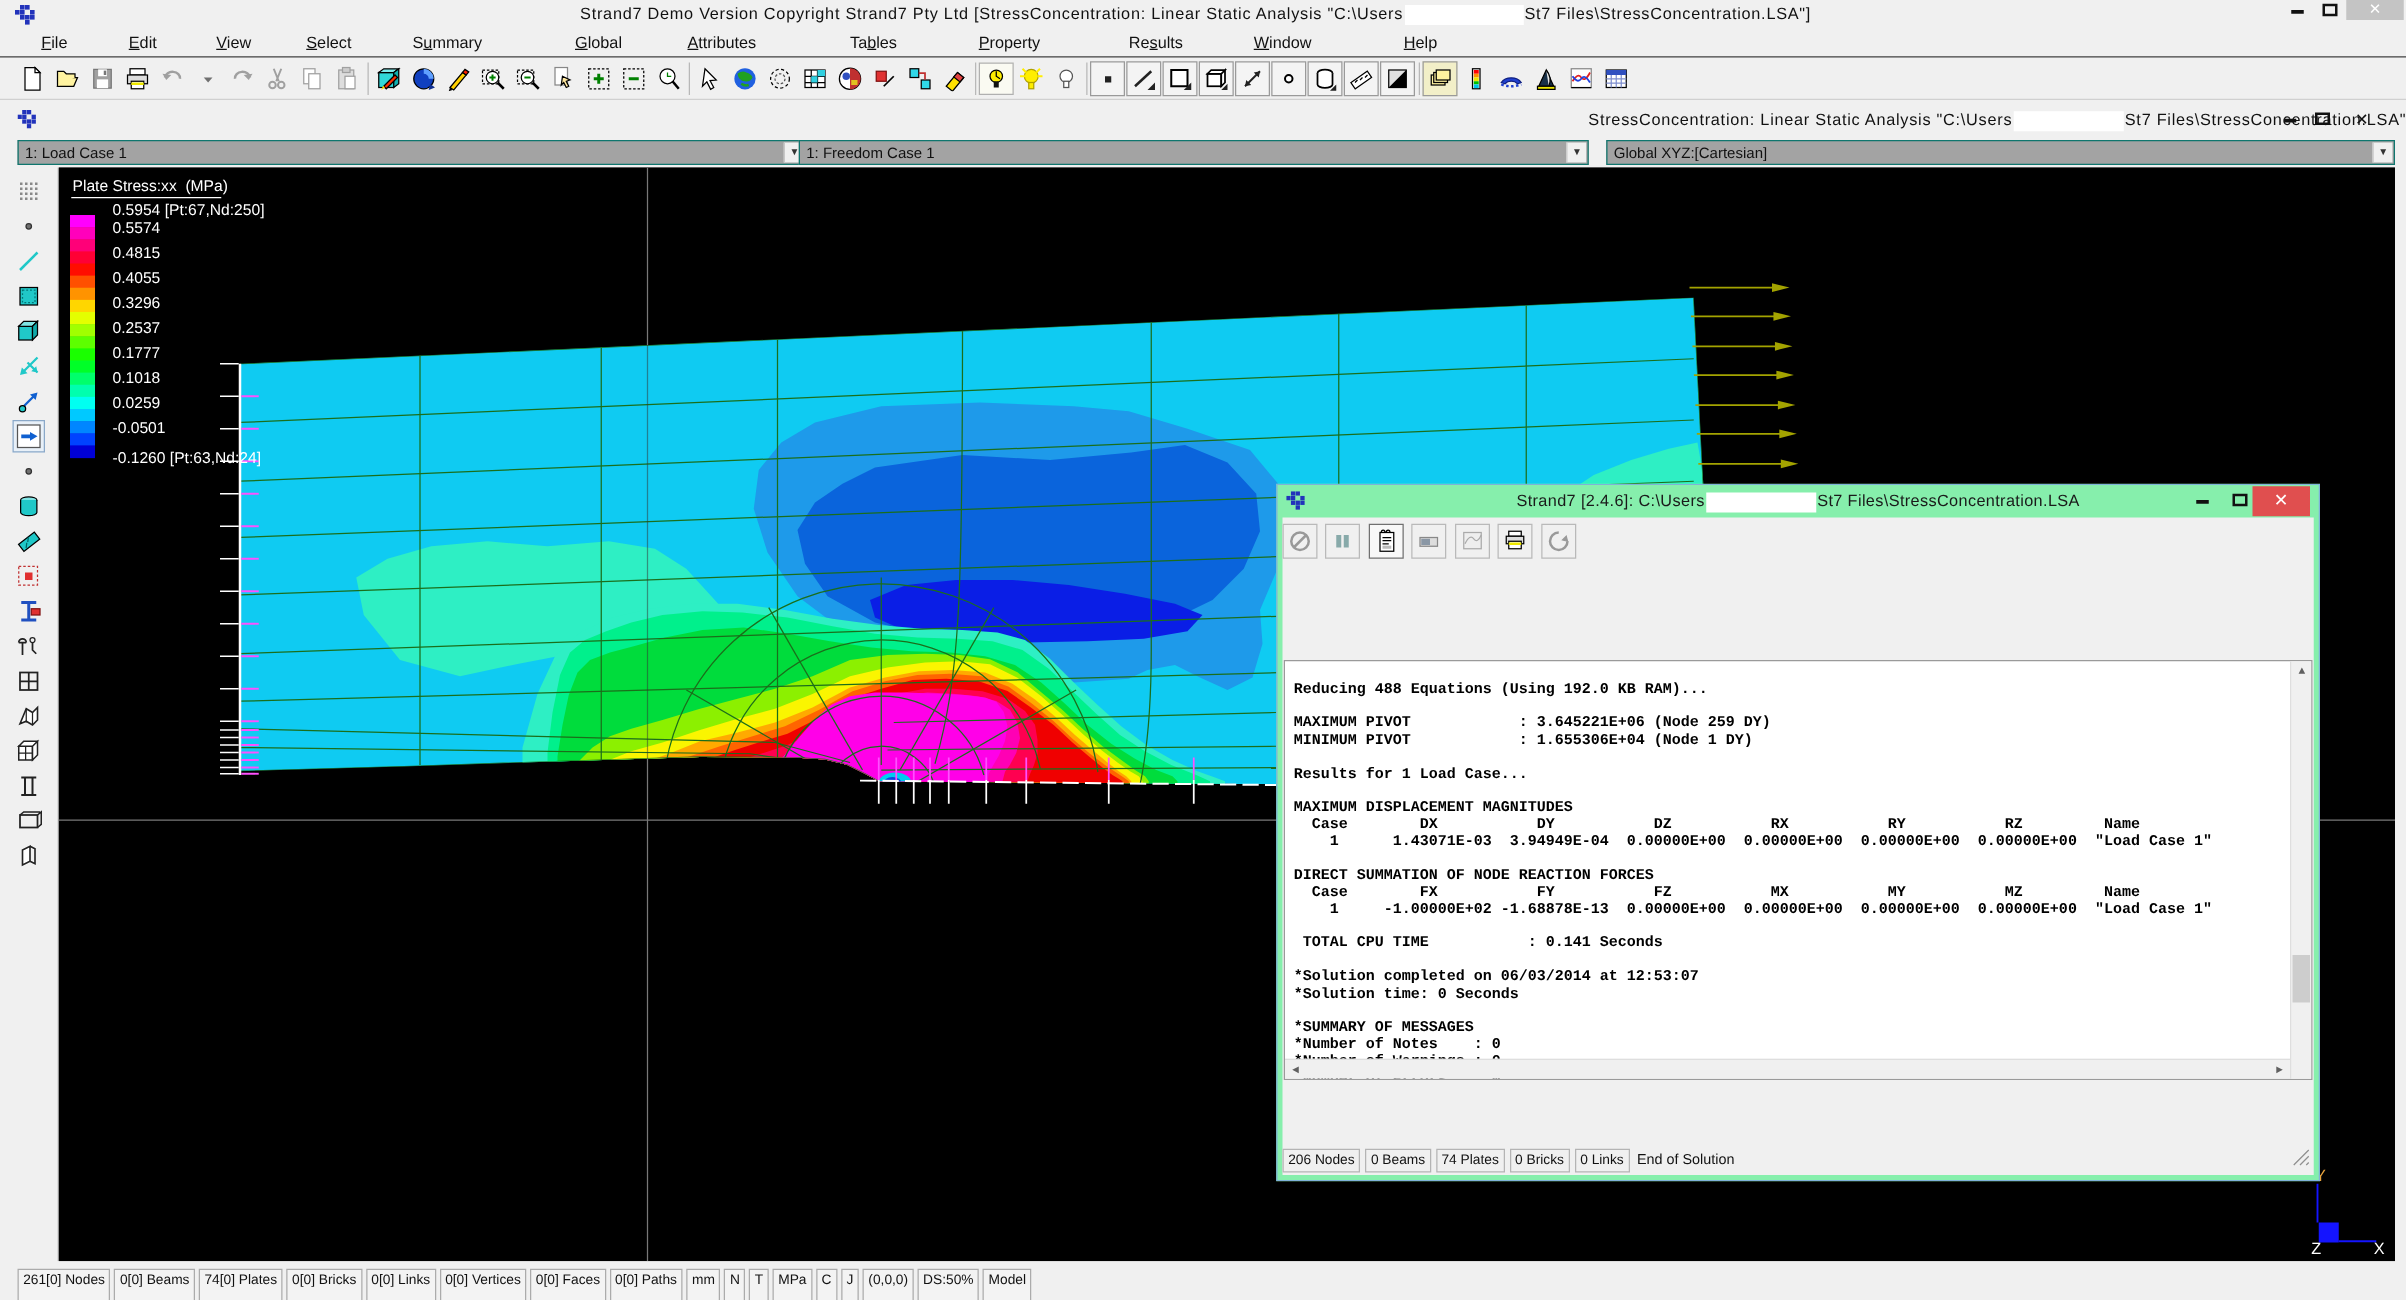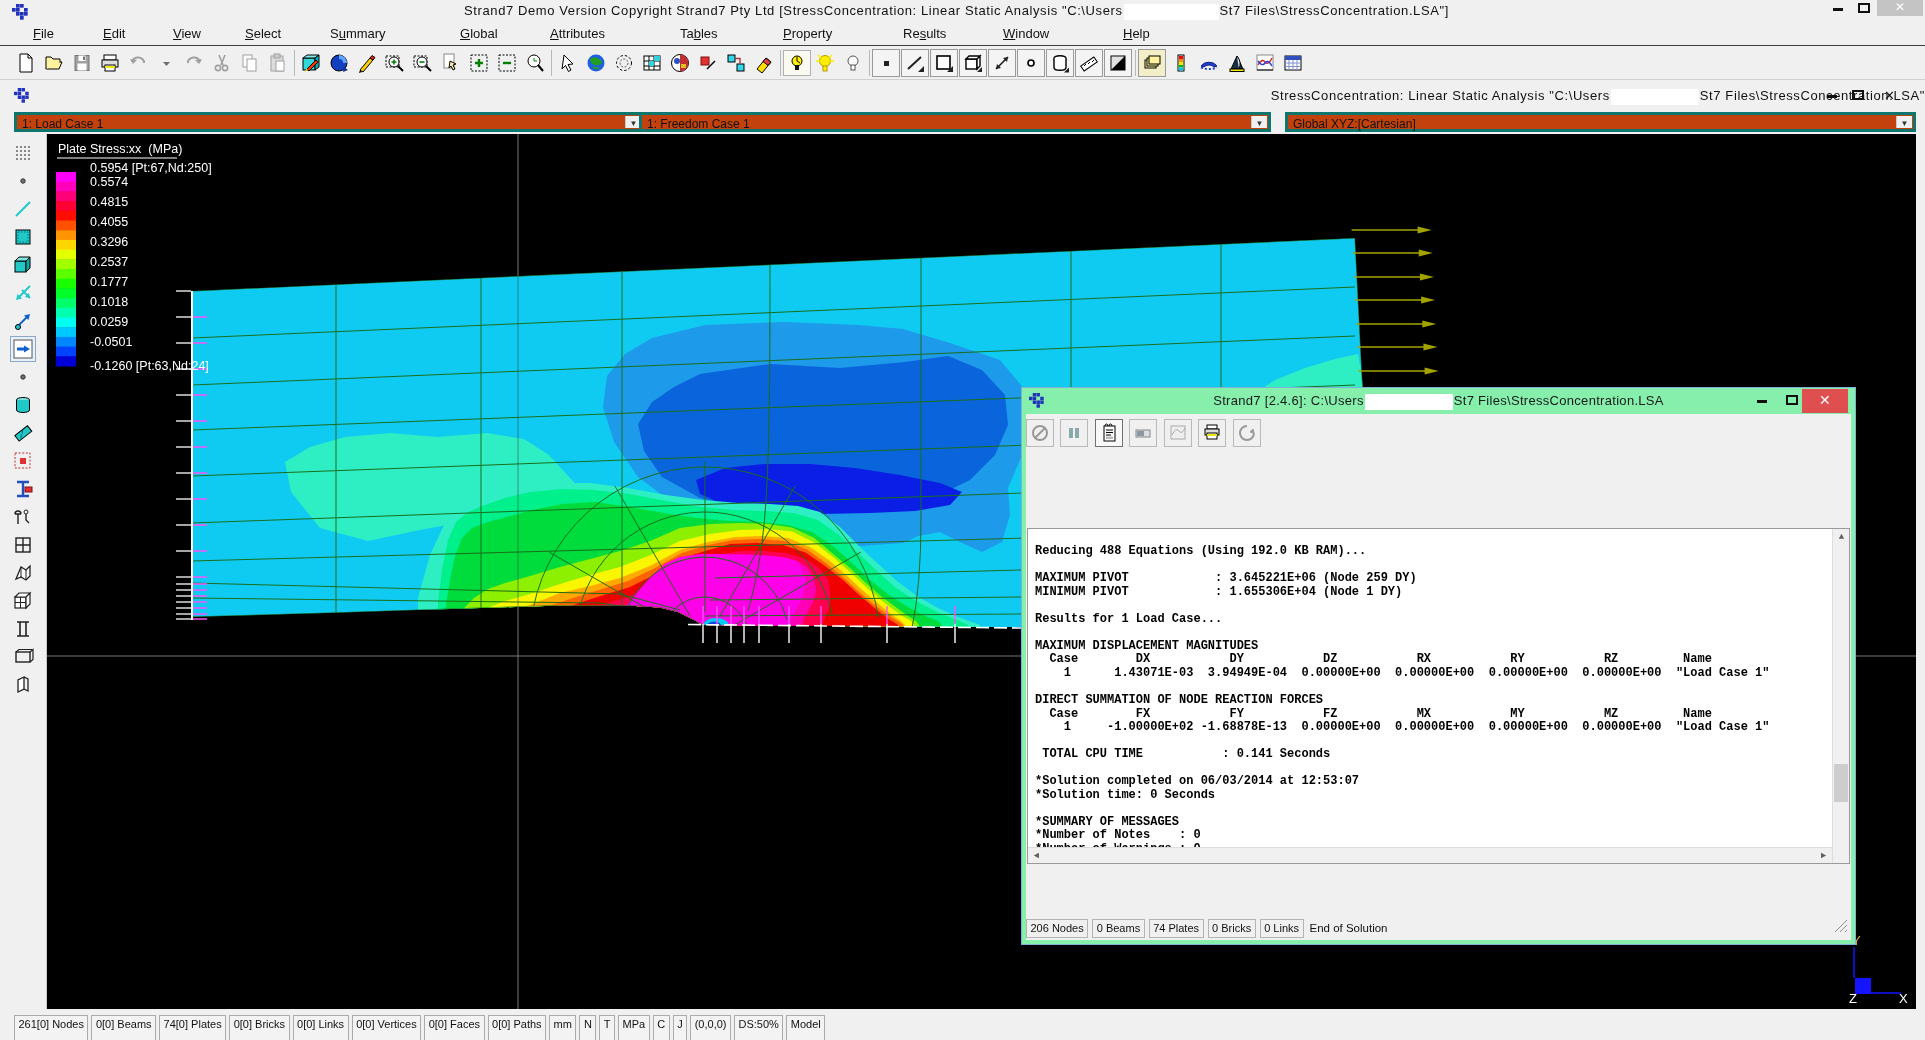--- a/index.html
+++ b/index.html
@@ -13,21 +13,21 @@
 .toolbar{left:0;top:47px;width:1925px;height:33px;background:#f0f0f0;border-bottom:1px solid #d0d0d0;display:flex;align-items:center;padding-left:12px}
 .tbtn{width:28px;height:26px;display:flex;align-items:center;justify-content:center;flex:0 0 auto}
 .tbtn.press{background:#fafaf2;border:1px solid #b0b0b0}
 .tbtn.box{border:1px solid #9a9a9a;background:#f4f4f4;width:28px;height:28px;margin-right:1px}
 .tbtn.yel{background:#f2efc8}
 .tsep{width:1px;height:26px;background:#b8b8b8;margin:0 2px;flex:0 0 auto}
 .childbar{left:0;top:80px;width:1925px;height:31px;background:#f0f0f0}
 .childbar .txt{position:absolute;left:0;right:0;top:8px;text-align:right;font-size:13px;letter-spacing:0.6px;color:#111;white-space:nowrap}
 .childbar .redact{width:88px}
 .comborow{left:0;top:111px;width:1925px;height:23px;background:#f0f0f0}
-.combo{position:absolute;top:1px;height:20px;background:#c2410c;border:3px solid #0f766e;font-size:12px;color:#111;line-height:18px;padding-left:5px}
+.combo{position:absolute;top:1px;height:20px;background:#a3a3a3;border:1px solid #0f766e;font-size:12px;color:#111;line-height:18px;padding-left:5px}
 .combo .da{position:absolute;right:1px;top:1px;bottom:1px;width:16px;background:#f0f0f0;border-left:1px solid #c8c8c8;text-align:center;font-size:8px;line-height:16px;color:#333}
 .lefttb{left:0;top:134px;width:47px;height:875px;background:#f0f0f0;border-right:1px solid #c8c8c8;padding-top:4px}
 .lbtn{width:26px;height:26px;margin:2px auto 2px;display:flex;align-items:center;justify-content:center}
 .lbtn.sel{border:1px solid #8aa8c8;background:#e8f0f8}
 .viewport{left:47px;top:134px;width:1869px;height:875px;background:#000}
 .statusbar{left:0;top:1009px;width:1925px;height:31px;background:#f0f0f0;padding:5px 0 0 14px;white-space:nowrap}
 .scell{display:inline-block;height:36px;border:1px solid #ababab;background:#f3f3f3;font-size:11px;color:#111;line-height:16px;padding:0 3.5px;margin-right:3px}
 .wbtn-min{position:absolute;width:10px;height:3px;background:#111}
 .wbtn-max{position:absolute;width:12px;height:10px;border:2px solid #111}
 .wbtn-x{position:absolute;background:#c4c4c4;color:#fff;text-align:center;font-size:12px}

